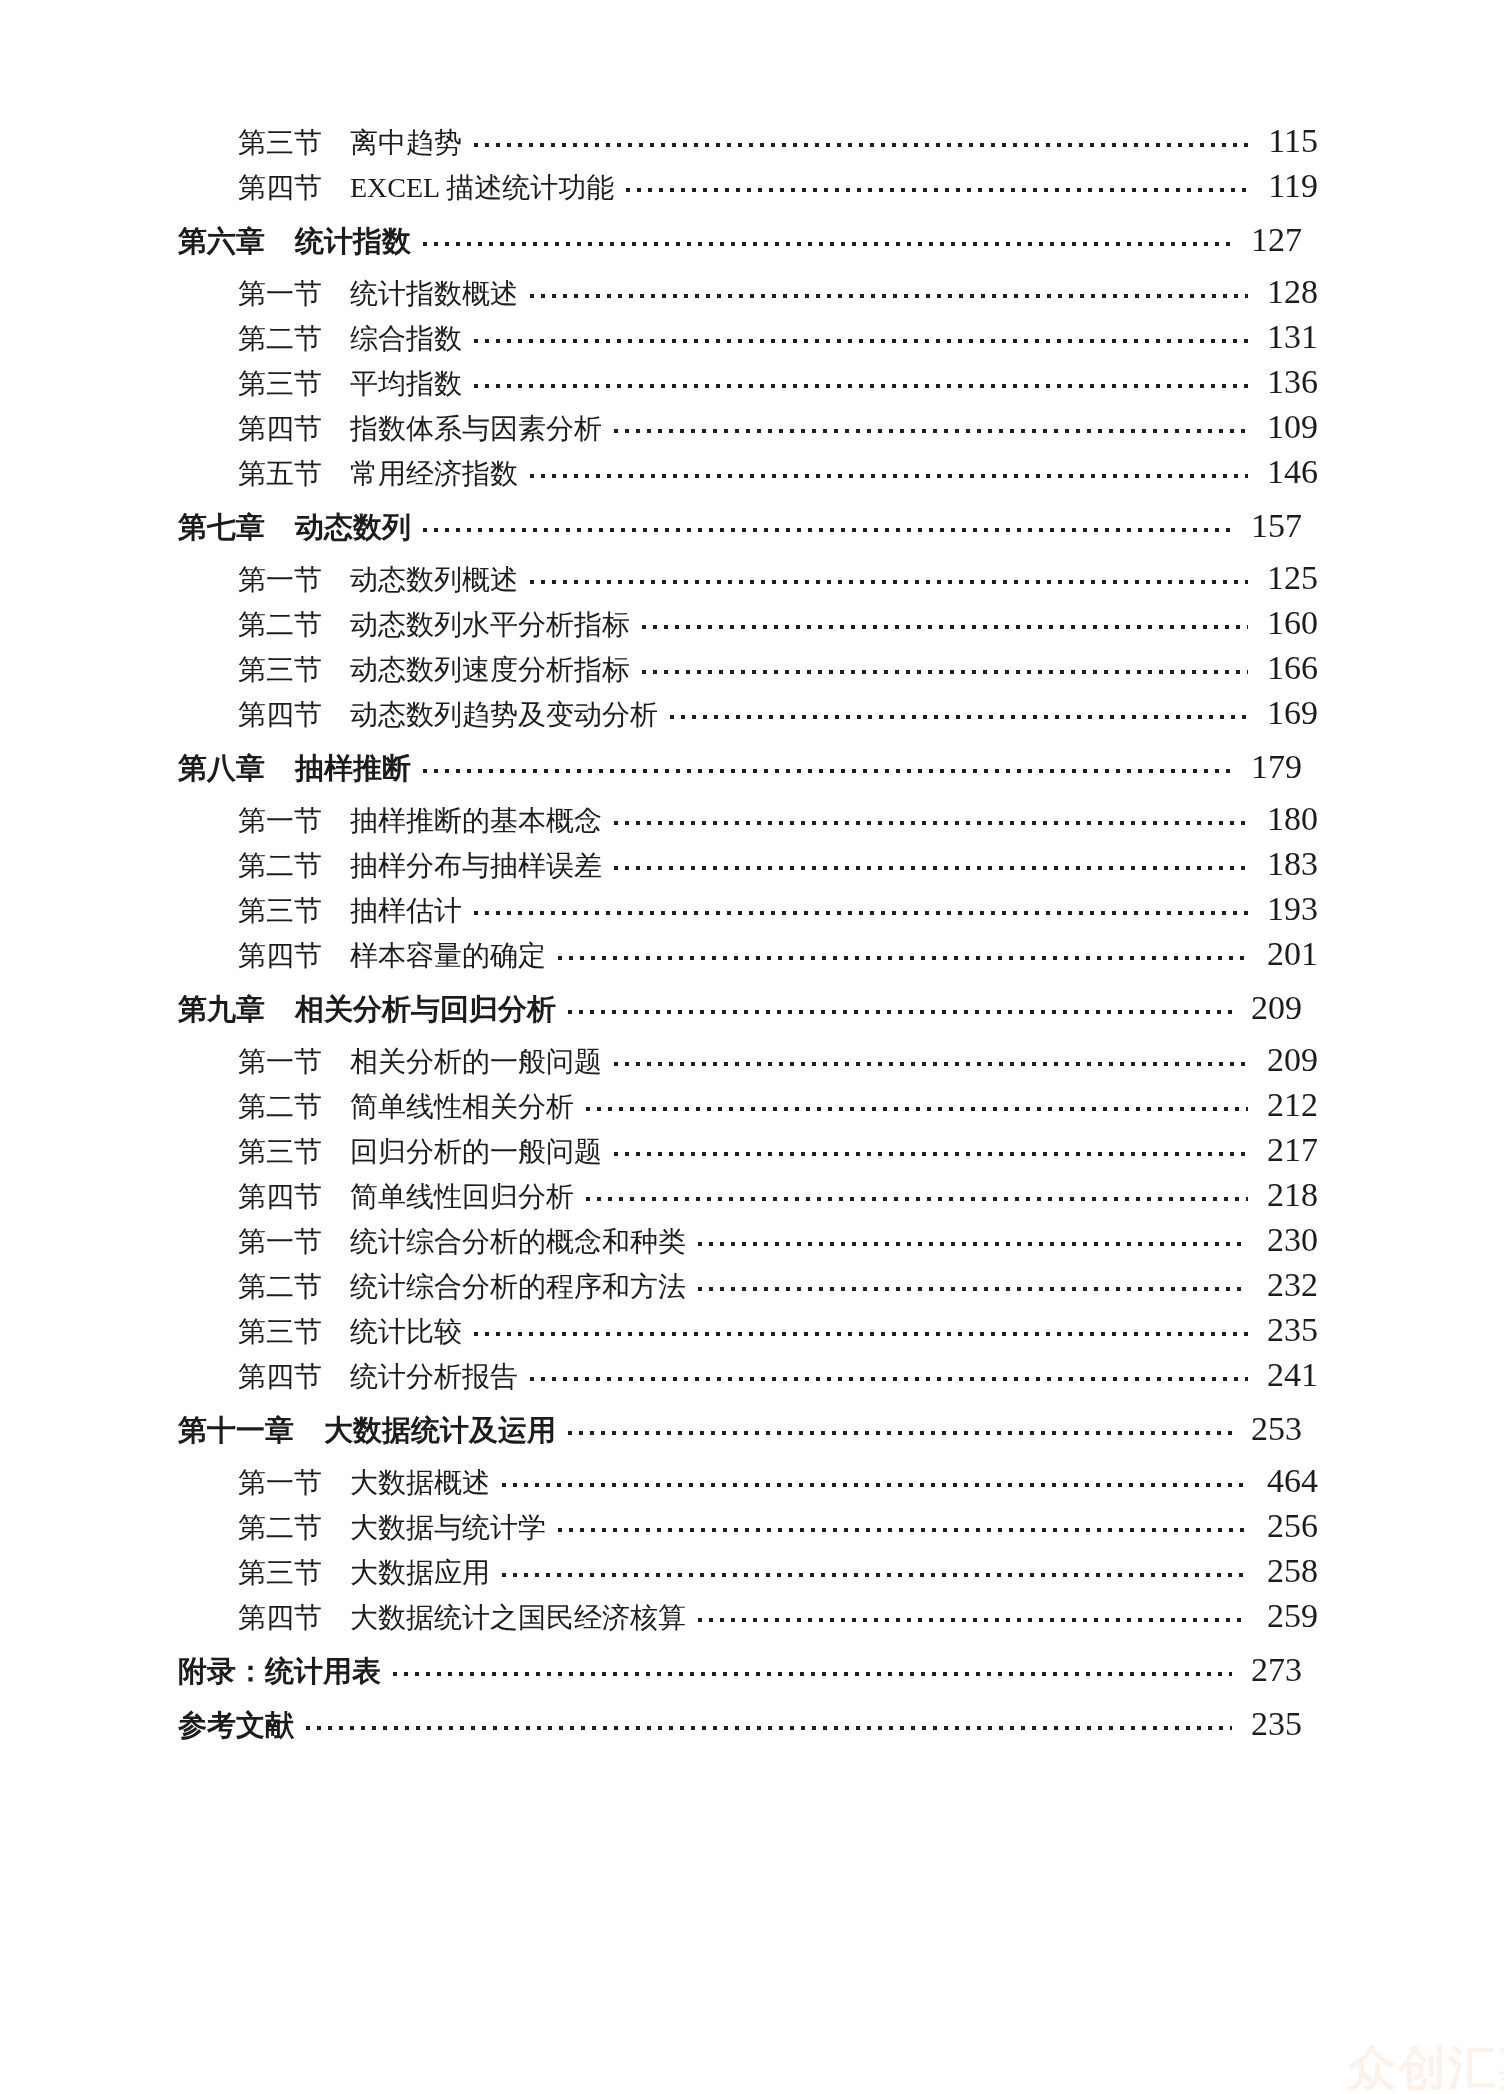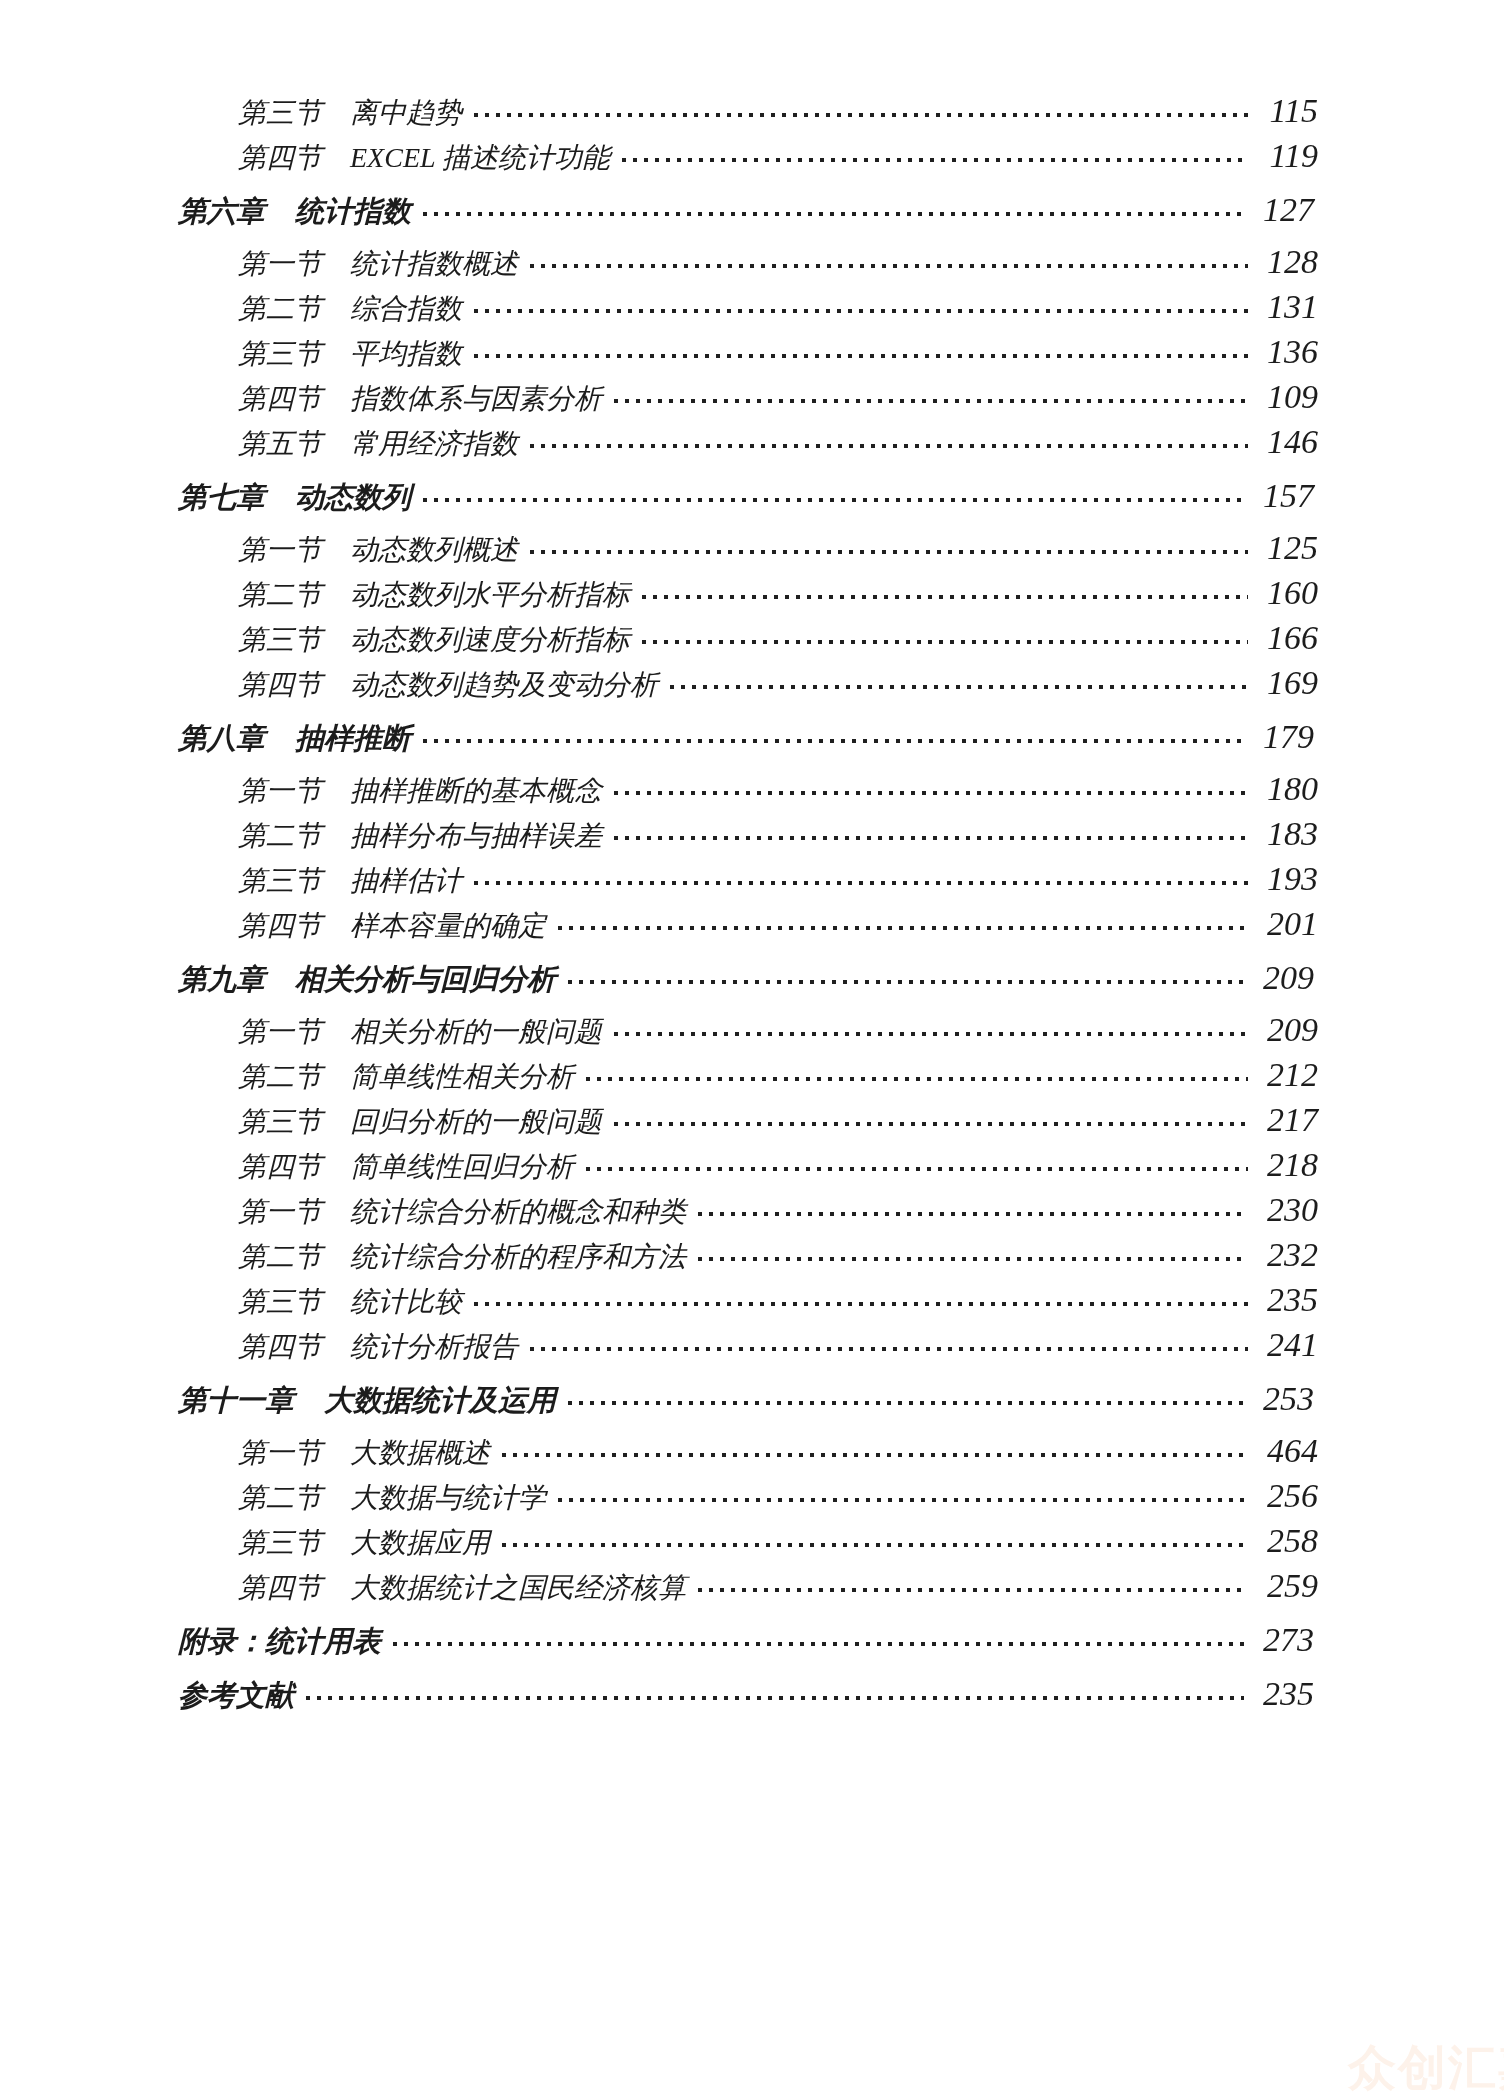--- a/index.html
+++ b/index.html
@@ -8,33 +8,32 @@
     height: 2094px;
     background: #ffffff;
     overflow: hidden;
     position: relative;
     color: #1c1c1c;
     font-family: "Liberation Serif", serif;
   }
   #toc-list {
     list-style: none;
     margin: 0;
-    padding: 89px 186px 0 178px;
-    font-style: italic;
+    padding: 119px 186px 0 178px;
   }
   .row {
     display: flex;
     align-items: baseline;
     line-height: 43px;
     font-size: 28px;
     white-space: nowrap;
   }
   .row.section { padding-left: 60px; }
   .row.chapter {
-    margin: 9px 4px 7px 0;
+    margin: 9px 16px 7px 0;
     font-family: "Liberation Sans", "DejaVu Sans", sans-serif;
     font-weight: 700;
     font-size: 29px;
   }
   .label { margin-right: 28px; }
   .chapter .label { margin-right: 30px; }
   .leader {
     flex: 1 1 auto;
     height: 4px;
     align-self: center;

